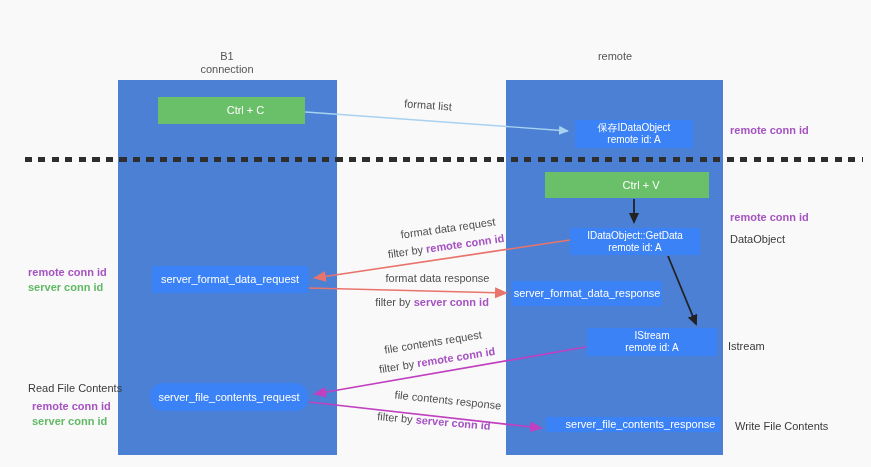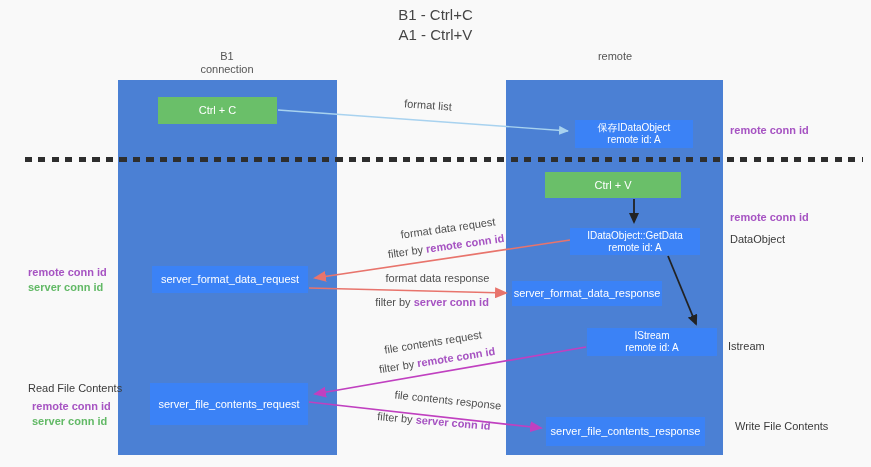--- a/index.html
+++ b/index.html
@@ -17,42 +17,38 @@
   .lane-right{left:506px;width:217px;}
 
   .divider{position:absolute;left:25px;top:157px;width:838px;height:5px;
            background:repeating-linear-gradient(90deg,#2e2e2e 0 7px,transparent 7px 13.5px);}
 
   .arrows{position:absolute;left:0;top:0;pointer-events:none;}
 
   .box{position:absolute;display:flex;flex-direction:column;align-items:center;
        justify-content:center;color:#fff;text-align:center;font-size:11px;line-height:13px;}
   .box.small{font-size:10px;line-height:12px;}
-  .green{background:#6abf69;}
+  .green{background:#6abf69;padding-left:28px;}
   .orange{background:#3b82f6;}
 
   .lbl{position:absolute;font-size:11px;color:#4f4f4f;white-space:nowrap;text-align:center;}
   .bp{color:#a653c2;font-weight:bold;}
   .bg{color:#62b966;font-weight:bold;}
   .dark{color:#3a3a3a;}
   .r-n8{transform:rotate(-8deg);}
   .r-n9{transform:rotate(-9deg);}
   .r-p4{transform:rotate(4deg);}
   .r-p5{transform:rotate(5deg);}
   .r-p6{transform:rotate(6deg);}
 </style>
 </head>
 <body>
 
 <div class="canvas">
 
-  <div class="title">
-    <div>B1 - Ctrl+C</div>
-    <div>A1 - Ctrl+V</div>
-  </div>
 
   <div class="col-header" style="left:157px;top:50px;">
     <div>B1</div>
     <div>connection</div>
   </div>
   <div class="col-header" style="left:545px;top:50px;">
     <div>remote</div>
   </div>
 
   <div class="lane lane-left"></div>
@@ -108,25 +104,25 @@
 
   <div class="box orange" style="left:152px;top:266px;width:156px;height:27px;">
     <span>server_format_data_request</span>
   </div>
 
   <div class="box orange small" style="left:587px;top:328px;width:130px;height:28px;">
     <div>IStream</div>
     <div>remote id: A</div>
   </div>
 
-  <div class="box orange" style="left:150px;top:383px;width:158px;height:42px;">
+  <div class="box orange" style="left:150px;top:383px;width:158px;height:28px;border-radius:13px;">
     <span>server_file_contents_request</span>
   </div>
 
-  <div class="box orange" style="left:546px;top:417px;width:159px;height:29px;">
+  <div class="box orange" style="left:546px;top:417px;width:159px;height:15px;padding-left:15px;">
     <span>server_file_contents_response</span>
   </div>
 
   <div class="lbl r-p4" style="left:383px;top:99px;width:90px;">format list</div>
 
   <div class="lbl r-n8" style="left:383px;top:222px;width:130px;">format data request</div>
   <div class="lbl r-n8" style="left:373px;top:240px;width:146px;">
     <span>filter by </span><span class="bp">remote conn id</span>
   </div>
 

